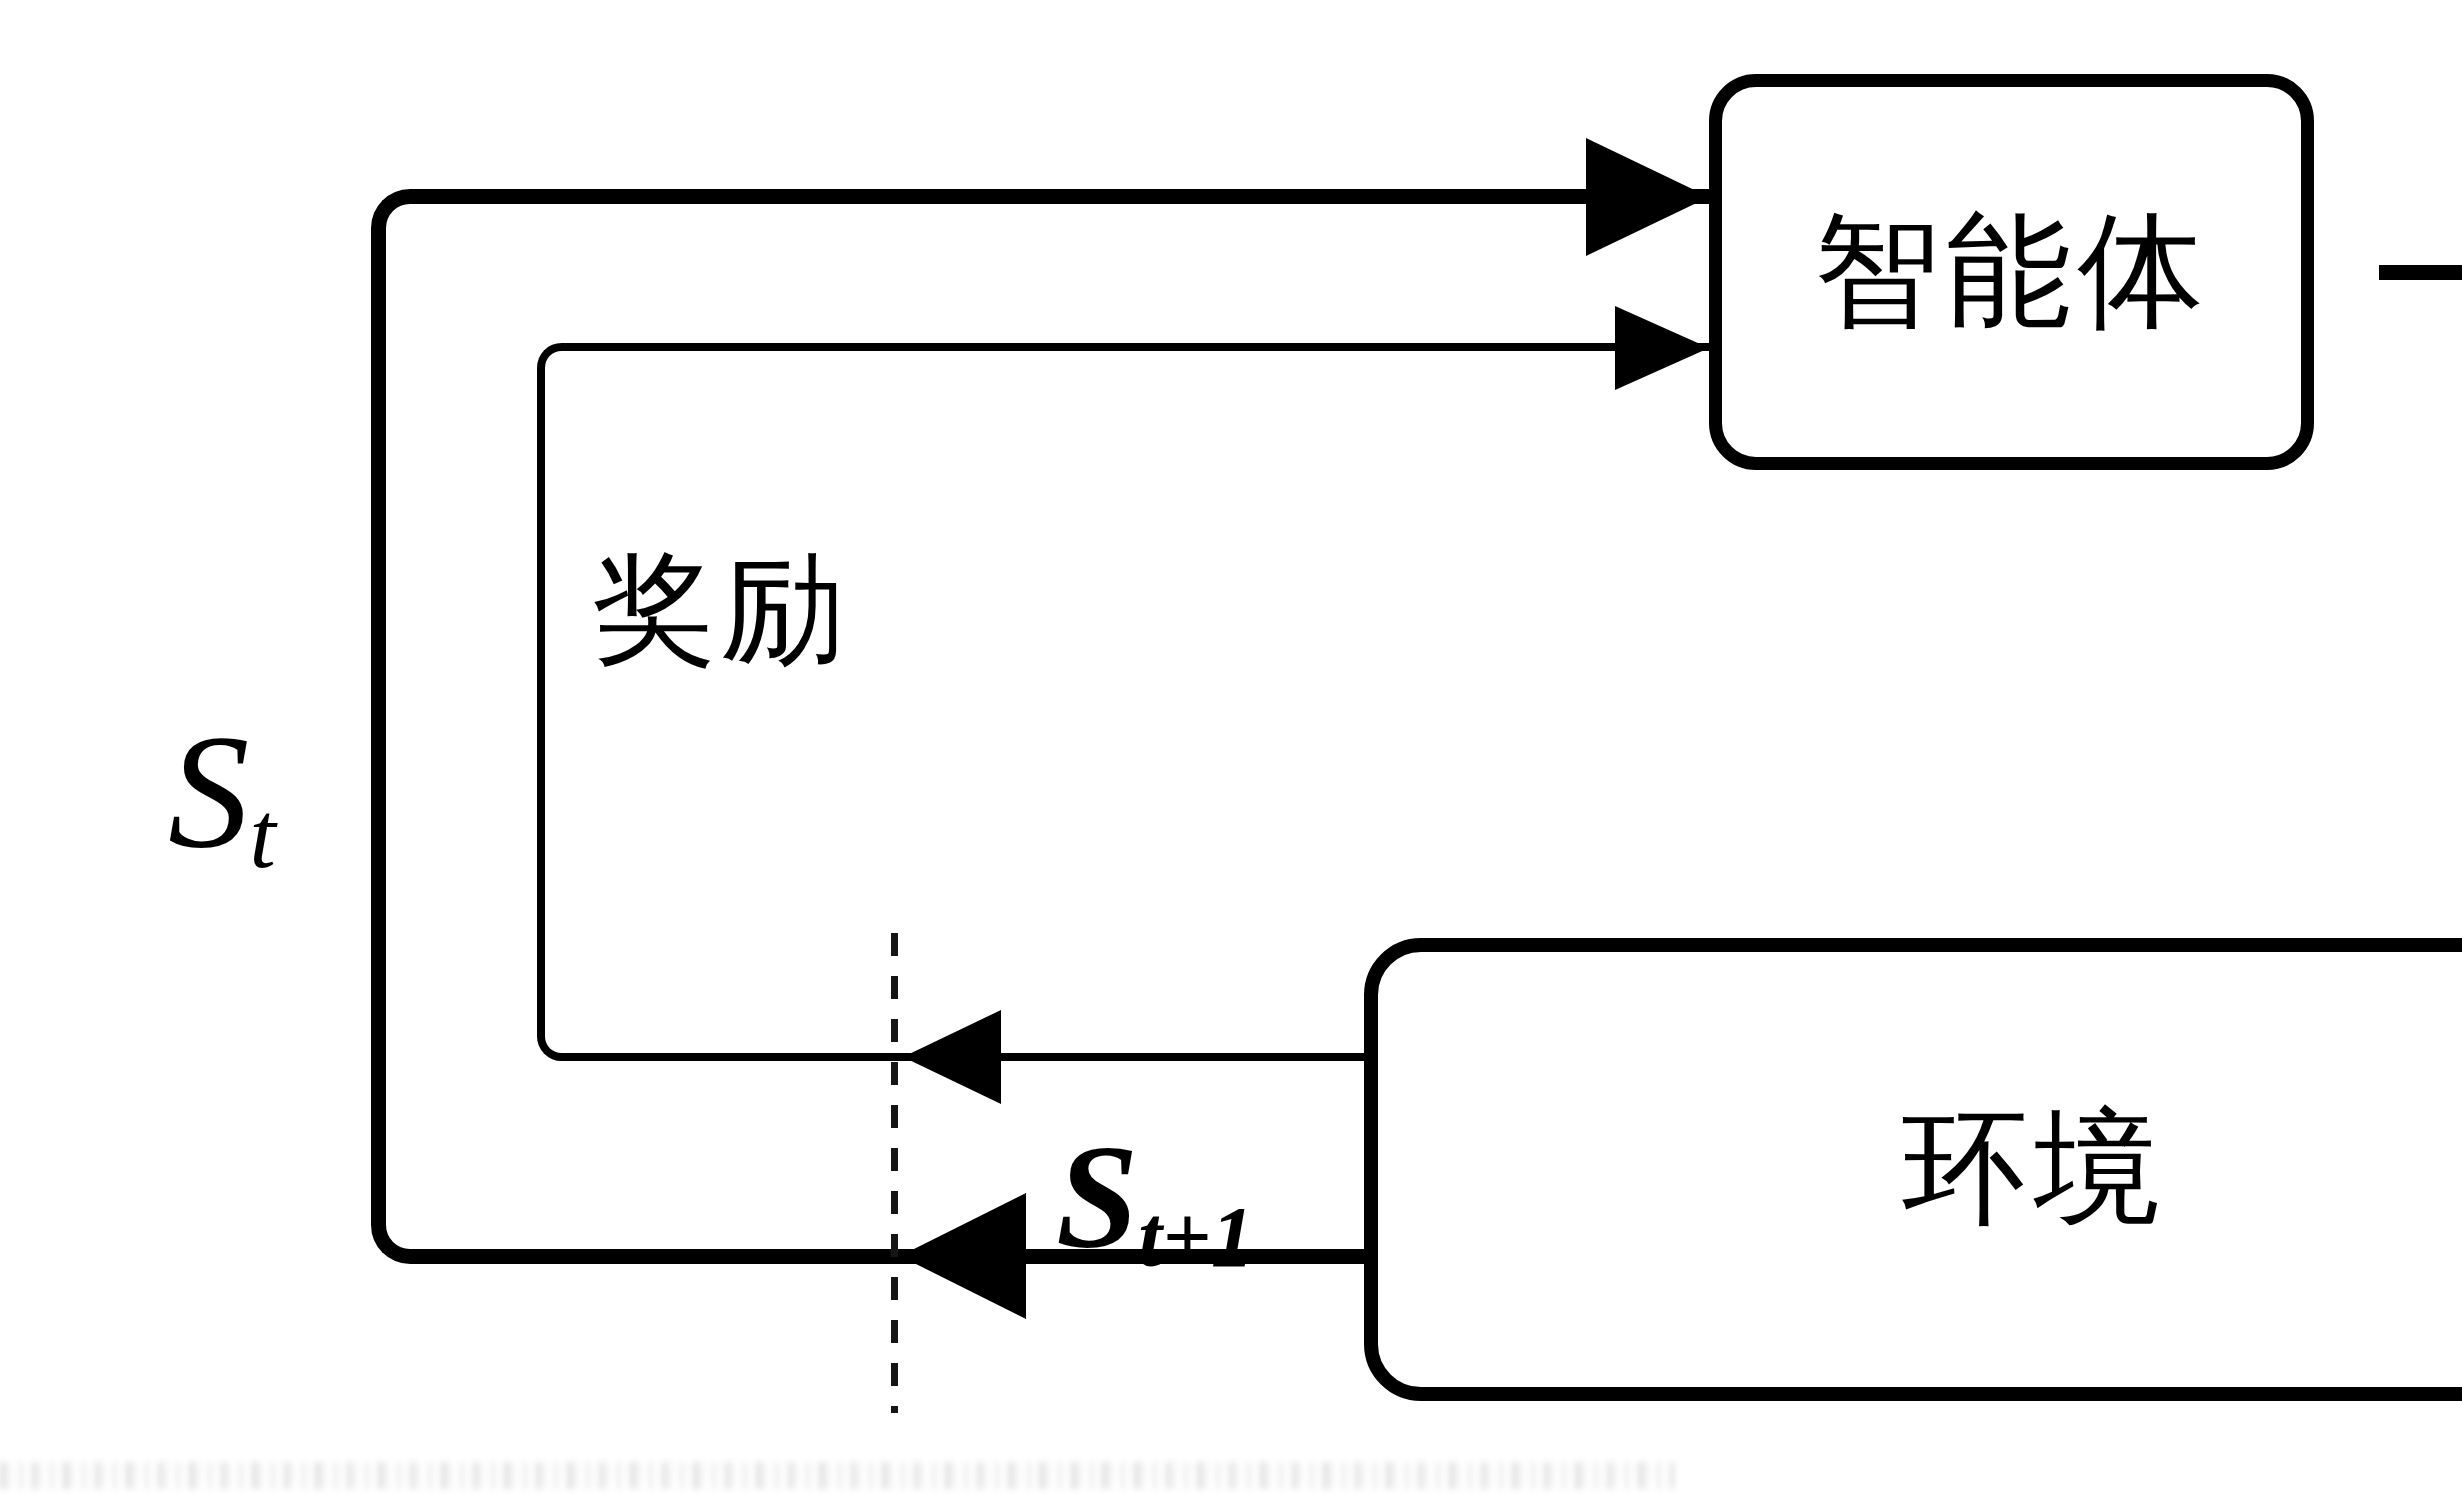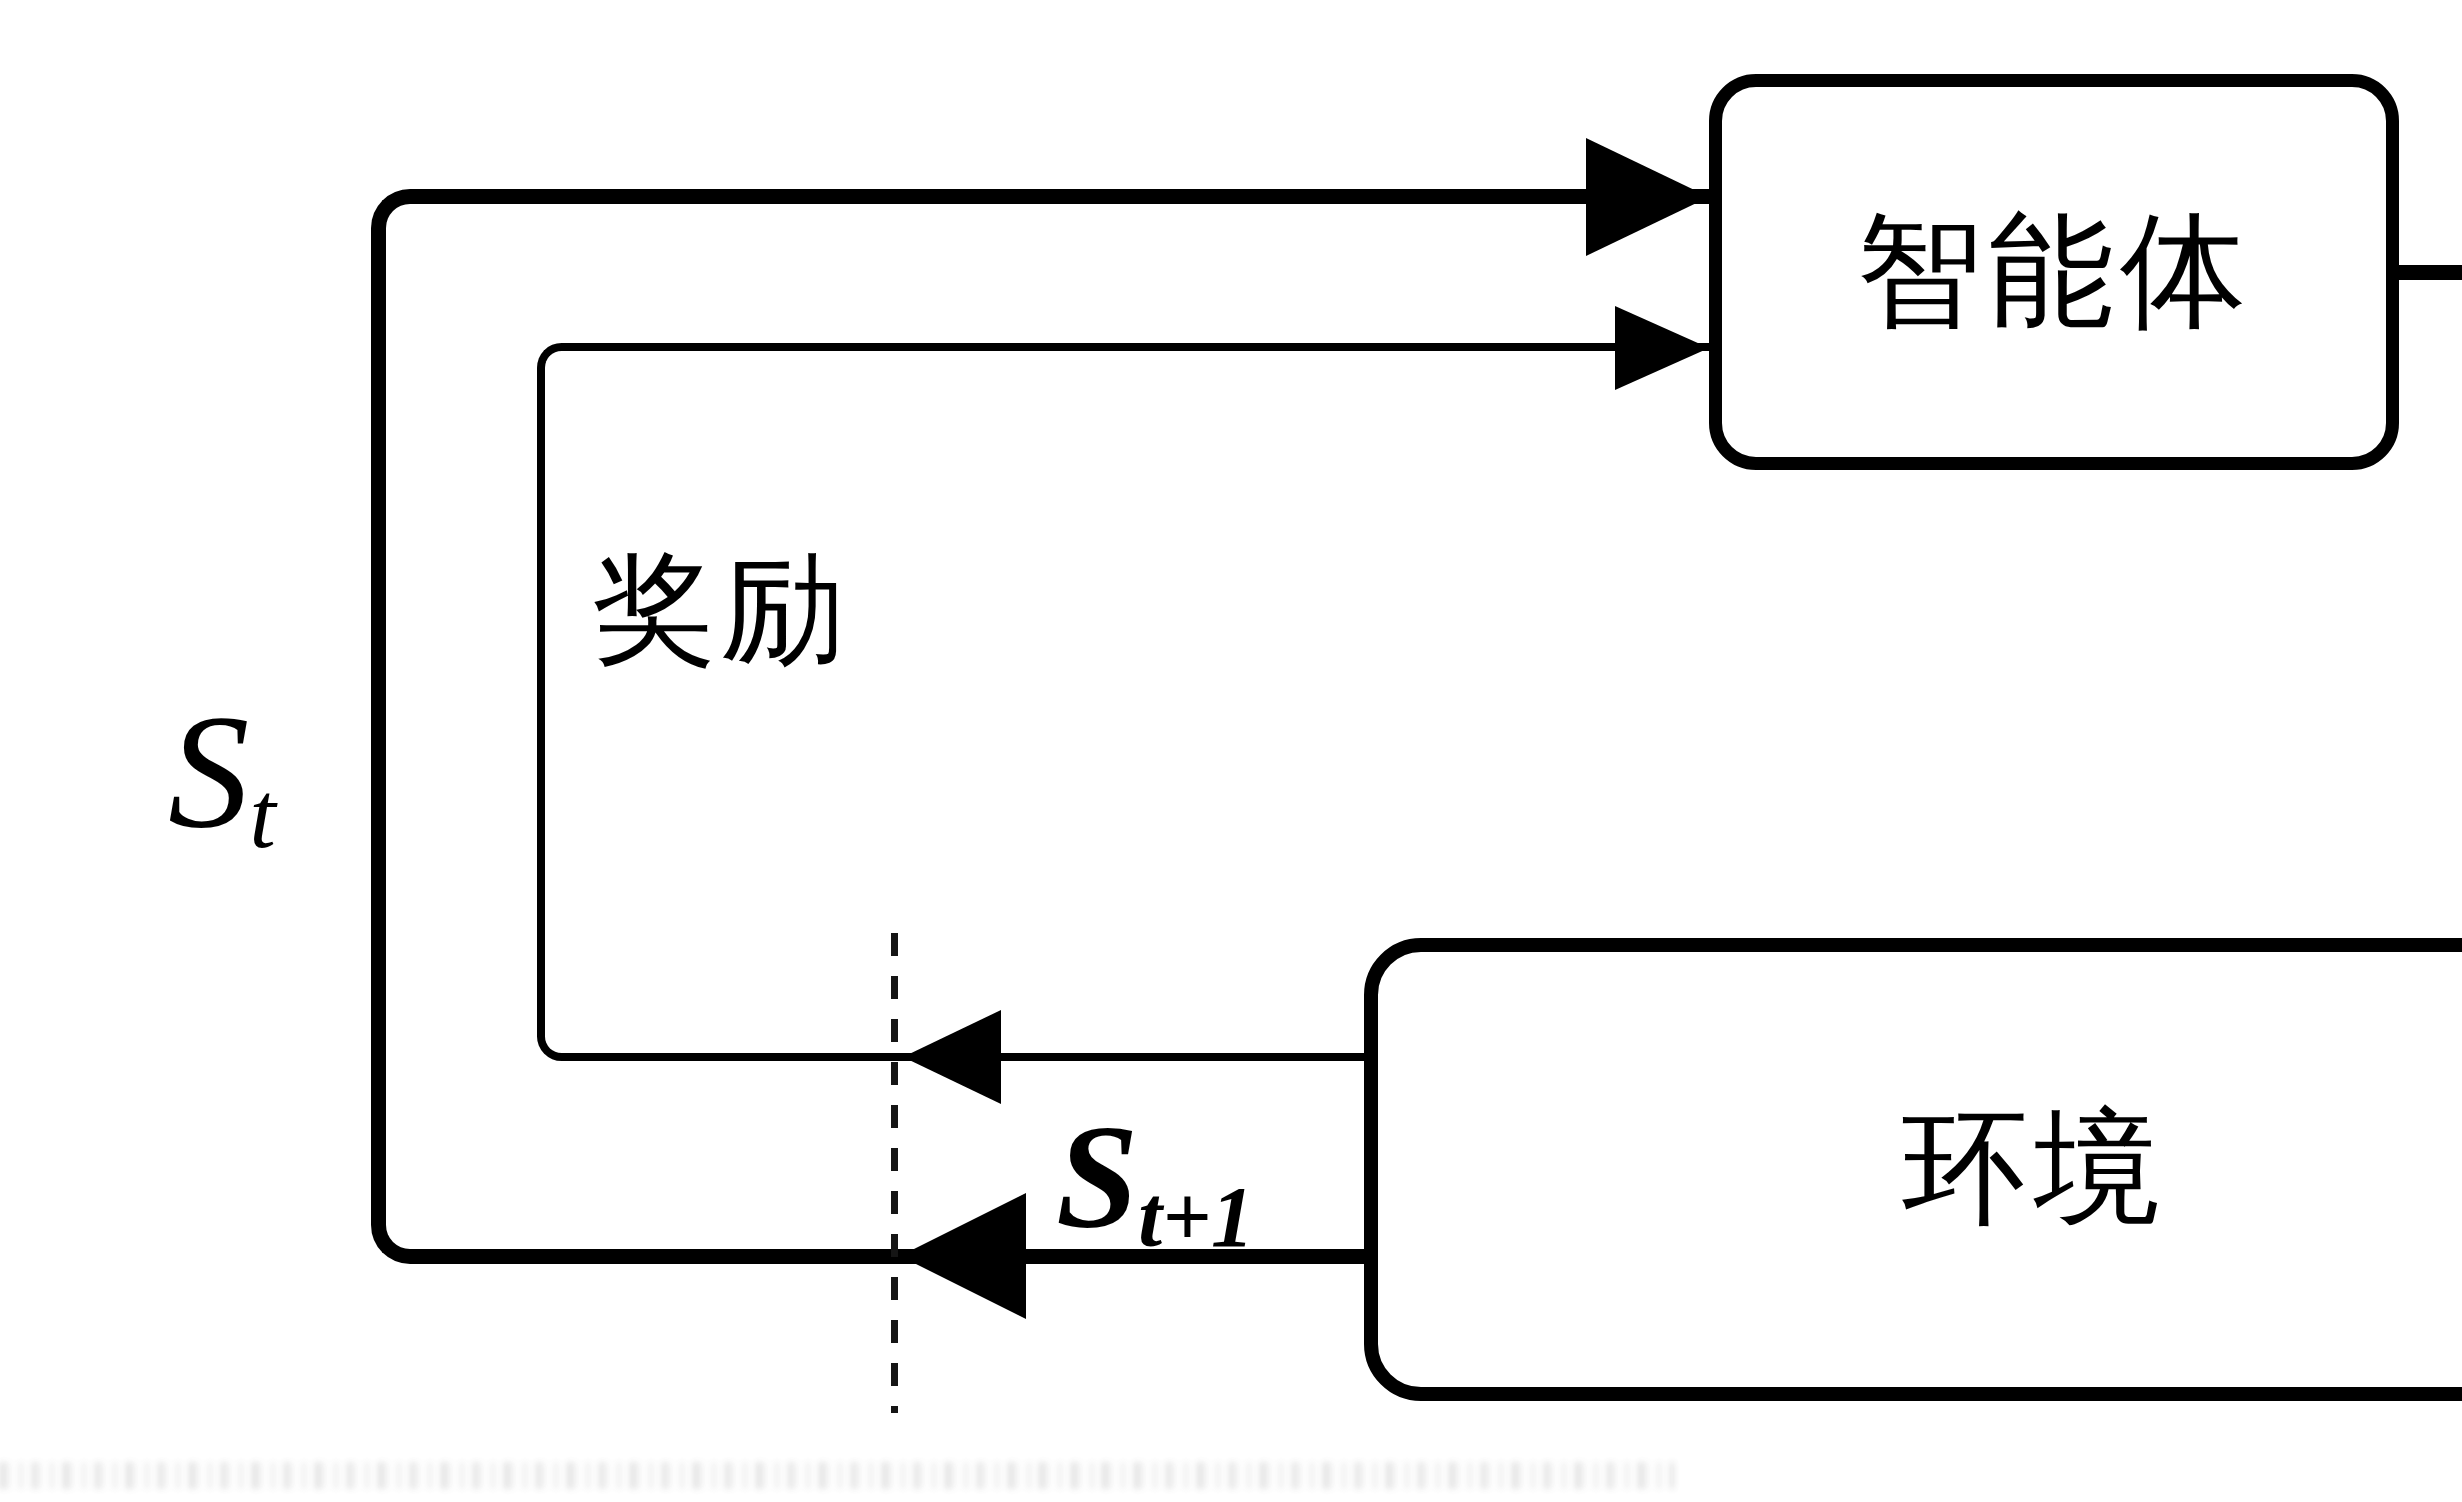--- a/index.html
+++ b/index.html
@@ -43,32 +43,32 @@
   #arrow-reward-in{left:1615px;top:306px;}
   #arrow-next-reward{left:903px;top:1010px;}
   #arrow-next-state{left:900px;top:1193px;}
   
   .node{
     position:absolute;box-sizing:border-box;z-index:5;
     background:#ffffff;border:13.8px solid #000;
     display:flex;align-items:center;justify-content:center;
     font-size:126px;letter-spacing:5.9px;
   }
-  .agent-box{left:1709px;top:74px;width:690px;height:396px;border-radius:47px;}
+  .agent-box{left:1709px;top:74px;width:605px;height:396px;border-radius:47px;}
   .env-box{left:1364px;top:938px;width:1340px;height:463px;border-radius:57px;border-width:14.8px;}
   
   .lbl{
     position:absolute;z-index:6;white-space:nowrap;
     transform:translate(-50%,-50%);
     font-size:123px;letter-spacing:4.9px;
   }
   .math{
     position:absolute;z-index:6;white-space:nowrap;
     transform:translate(-50%,-50%);
-    font-style:italic;font-size:163px;letter-spacing:0;
+    font-style:italic;font-size:163px;letter-spacing:0;margin-top:20px;
   }
   .math .msub{font-size:0.58em;position:relative;top:0.22em;font-style:italic;}
   .math-sm{font-size:148px;}
   #lbl-state{left:211px;top:591px;}
   #sym-state{left:222px;top:771px;}
   #lbl-reward{left:721px;top:611px;text-align:center;}
   #sym-reward{left:670px;top:778px;}
   #sym-next-reward{left:1172px;top:978px;}
   #sym-next-state{left:1155px;top:1177px;font-weight:bold;}
   

